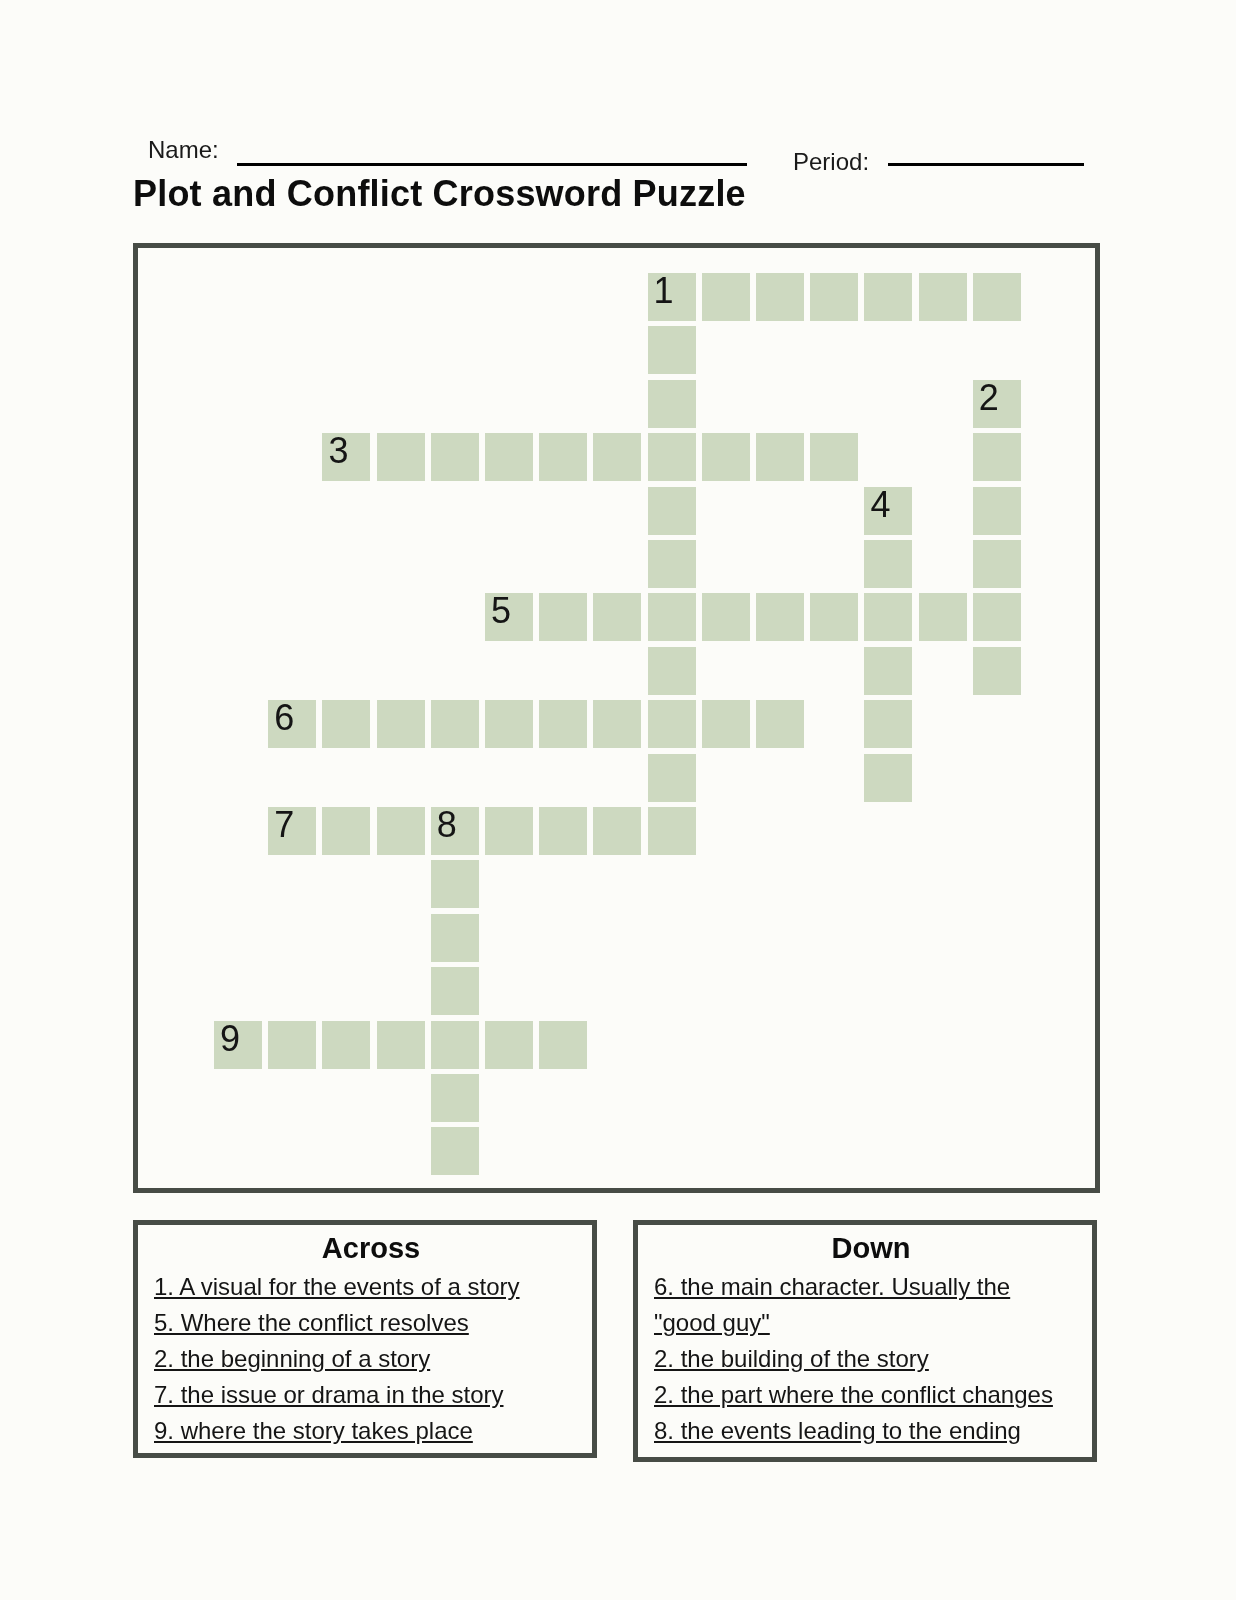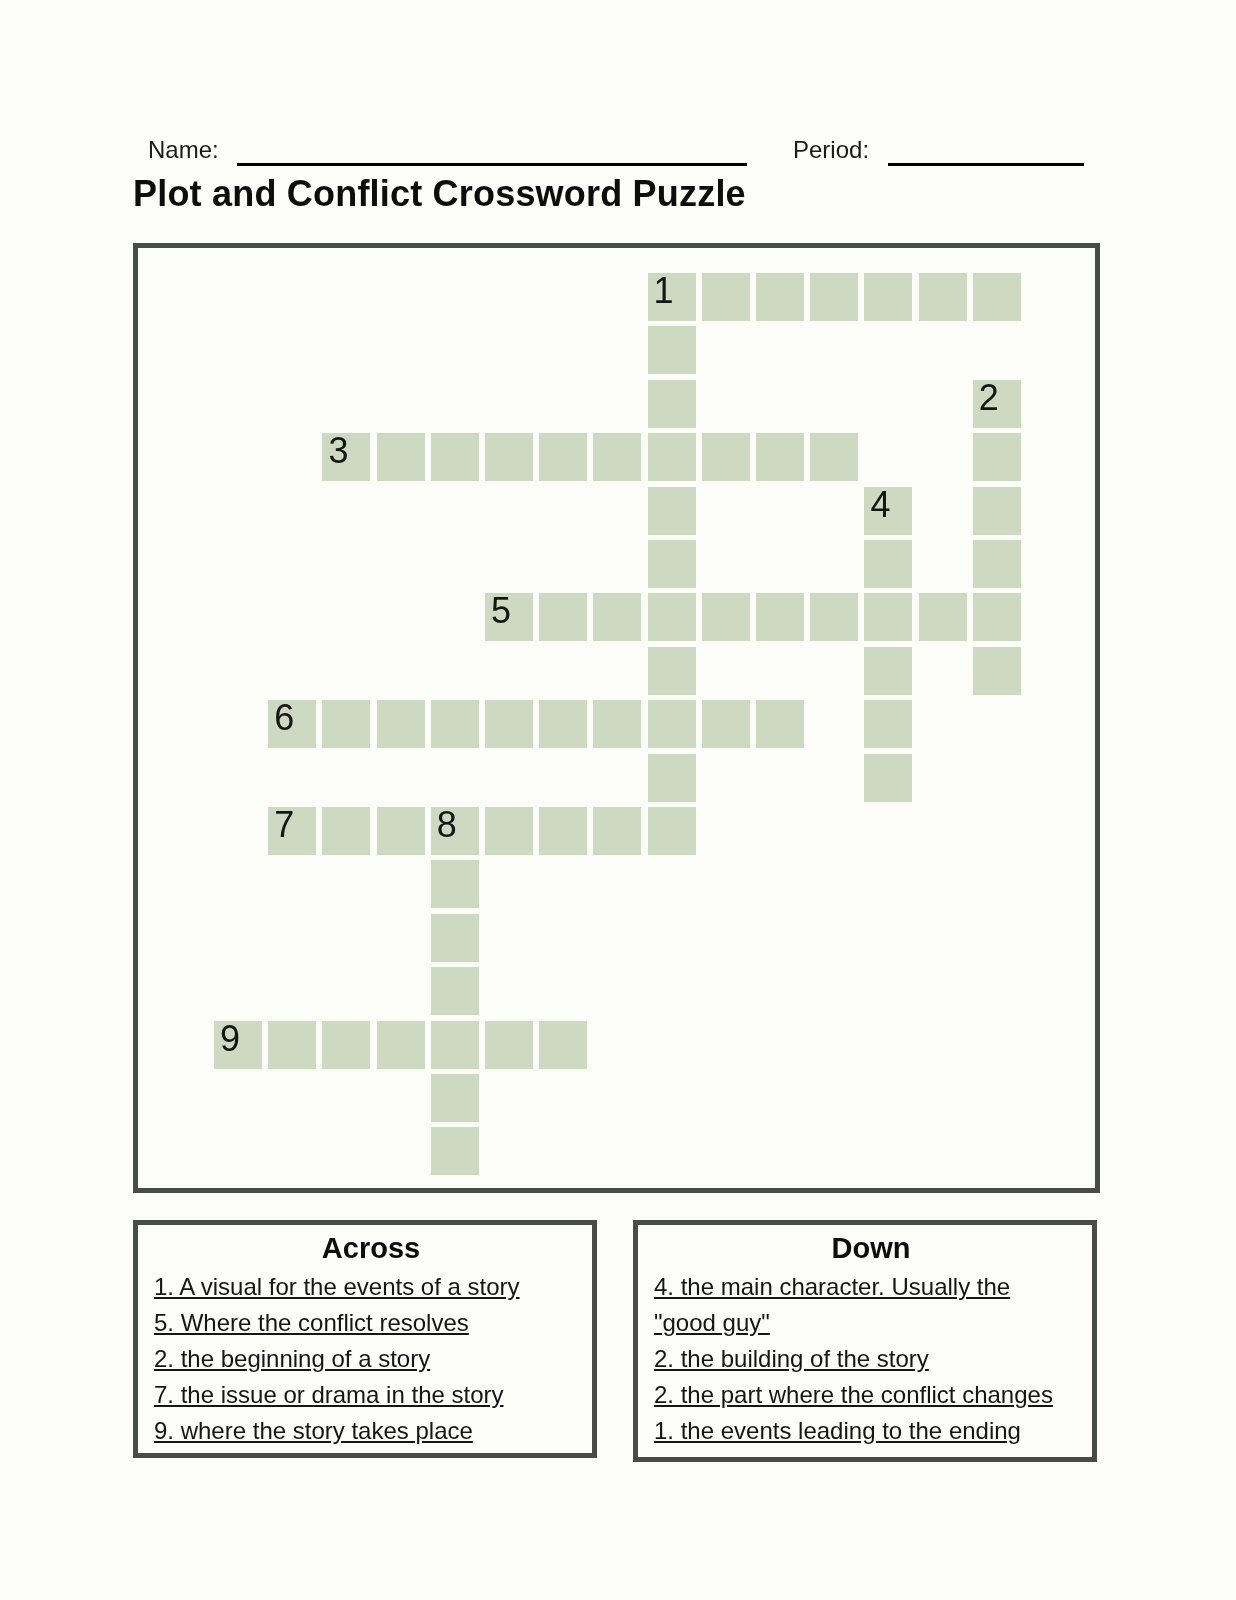--- a/index.html
+++ b/index.html
@@ -43,21 +43,21 @@
     font-size:24px;line-height:36px;margin-left:16px;
     white-space:nowrap;overflow:visible;color:#151515;text-decoration:underline;
   }
 </style>
 </head>
 <body>
 
 <span class="abs field-label" style="left:148px;top:134px;">Name:</span>
 <div class="write-line" style="left:237px;top:163px;width:510px;"></div>
 
-<span class="abs field-label" style="left:793px;top:134px;">Period:</span>
+<span class="abs field-label" style="left:793px;top:146px;">Period:</span>
 <div class="write-line" style="left:888px;top:163px;width:196px;"></div>
 
 <div class="title-wrap">
   <span class="title">Plot and Conflict Crossword Puzzle</span>
 </div>
 
 <div class="grid-box">
   <div class="grid-canvas">
       <div class="cell" style="left: 509.6px; top: 25px;">
         <span class="cell-num">1</span>
@@ -160,19 +160,19 @@
       <div class="clue-line">5. Where the conflict resolves</div>
       <div class="clue-line">2. the beginning of a story</div>
       <div class="clue-line">7. the issue or drama in the story</div>
       <div class="clue-line">9. where the story takes place</div>
     </div>
 </div>
 
 <div class="clue-box down">
   <div class="clue-title">Down</div>
   <div class="clue-list">
-      <div class="clue-line">4. the main character. Usually the</div>
+      <div class="clue-line">6. the main character. Usually the</div>
       <div class="clue-line">"good guy"</div>
       <div class="clue-line">2. the building of the story</div>
       <div class="clue-line">2. the part where the conflict changes</div>
-      <div class="clue-line">1. the events leading to the ending</div>
+      <div class="clue-line">8. the events leading to the ending</div>
     </div>
 </div>
 
 </body></html>

